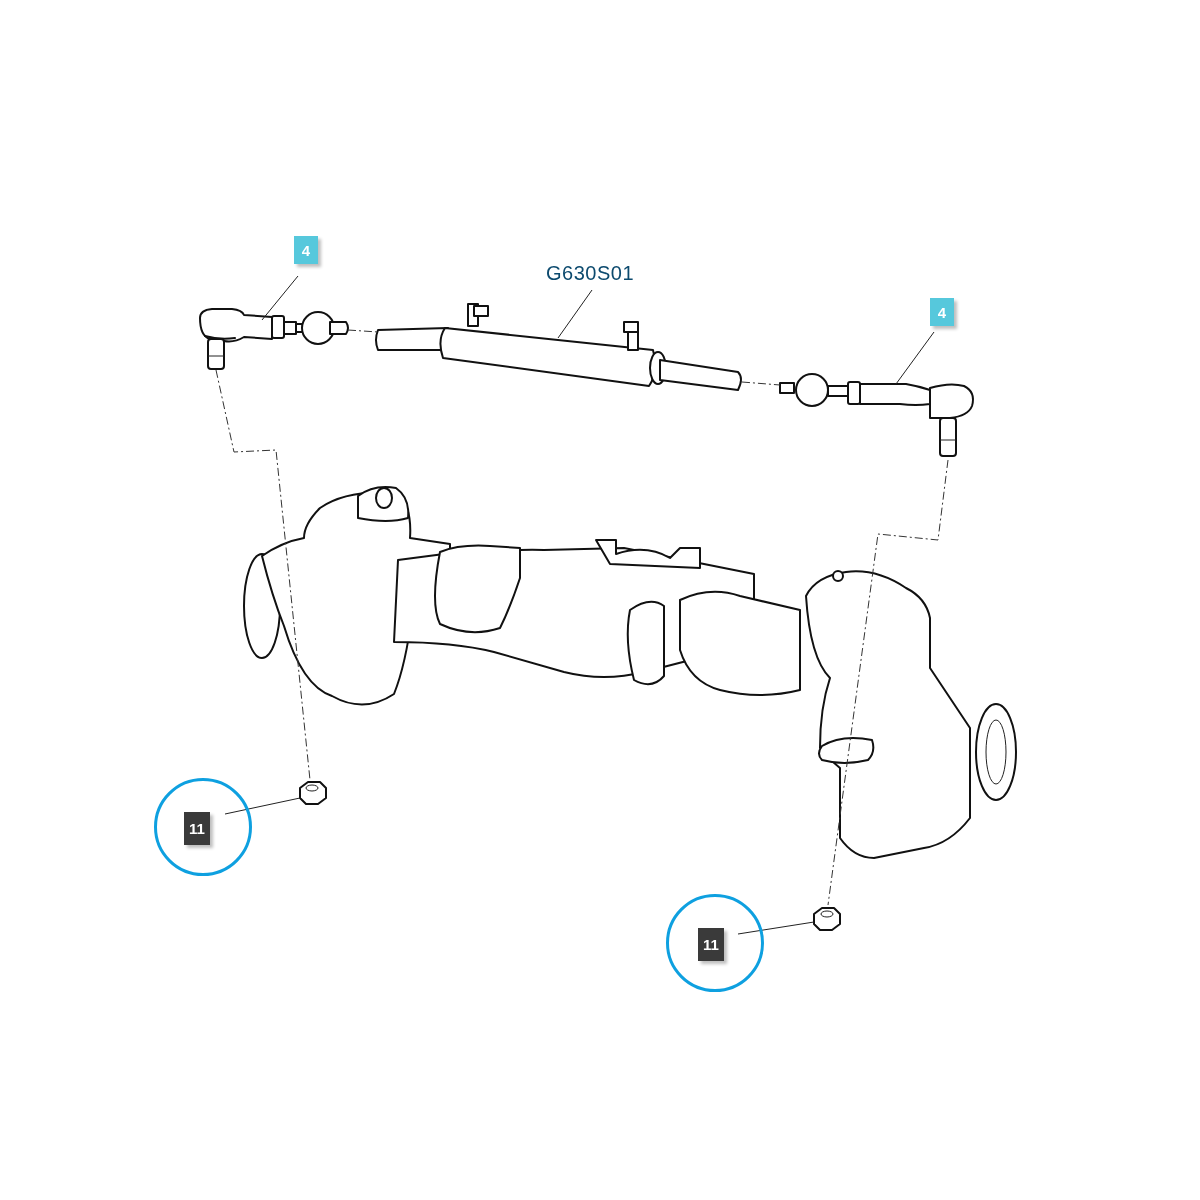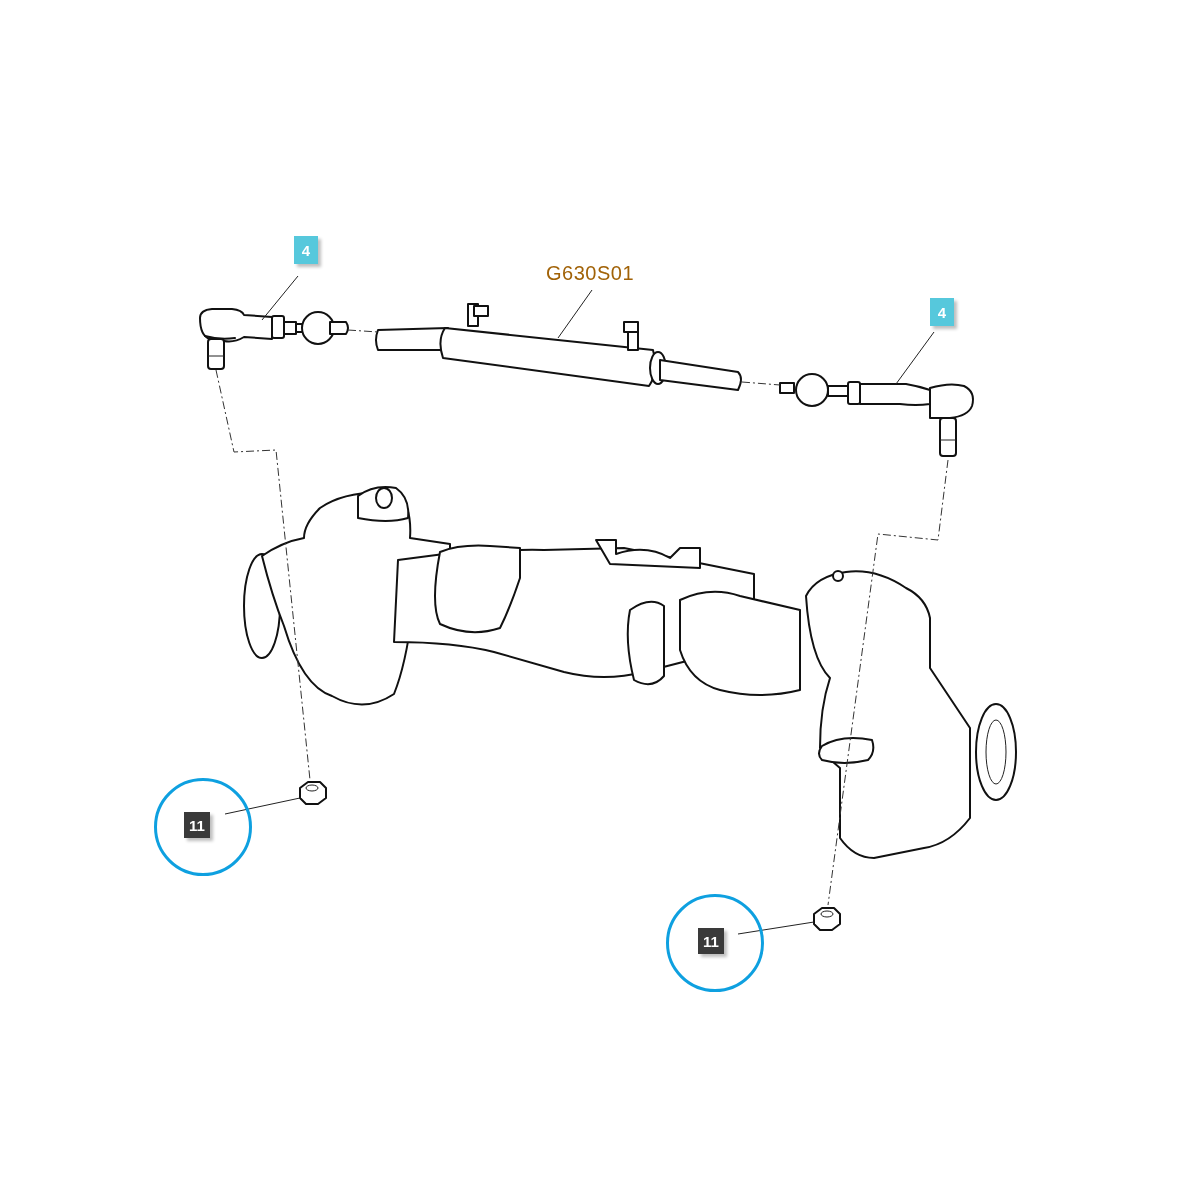--- a/index.html
+++ b/index.html
@@ -4,23 +4,23 @@
 <style>
   html, body { margin: 0; padding: 0; background: #ffffff; }
   body { width: 1200px; height: 1200px; position: relative; overflow: hidden; font-family: "Liberation Sans", sans-serif; }
   #diagram { position: absolute; left: 0; top: 0; width: 1200px; height: 1200px; }
   .ln { fill: none; stroke: #111; stroke-width: 2; stroke-linejoin: round; stroke-linecap: round; }
   .thin { fill: none; stroke: #222; stroke-width: 1; }
   .dash { fill: none; stroke: #333; stroke-width: 1; stroke-dasharray: 8 3 2 3; }
   .wf { fill: #fff; stroke: #111; stroke-width: 2; stroke-linejoin: round; }
   .callout { position: absolute; display: flex; align-items: center; justify-content: center; font-weight: bold; font-size: 15px; color: #fff; box-shadow: 3px 3px 3px rgba(0,0,0,0.25); }
   .callout.cyan { background: #56c8dc; width: 24px; height: 28px; }
-  .callout.dark { background: #3a3a3a; width: 26px; height: 26px; }
+  .callout.dark { background: #3a3a3a; width: 26px; height: 33px; }
   .ring { position: absolute; border: 3px solid #0ea0e0; border-radius: 50%; box-sizing: border-box; }
-  .code-label { position: absolute; font-size: 20px; color: #a16207; letter-spacing: 0.5px; }
+  .code-label { position: absolute; font-size: 20px; color: #0c4a6e; letter-spacing: 0.5px; }
 </style>
 </head>
 <body>
 
 <svg id="diagram" viewBox="0 0 1200 1200" xmlns="http://www.w3.org/2000/svg">
 
   <g>
     <path class="wf" d="M200,318 q0,-8 12,-9 l20,0 q10,1 12,6 l28,2 l0,22 l-28,-2 q-10,6 -20,4 l-14,-2 q-10,-3 -10,-21 z"></path>
     <path class="ln" d="M205,336 q14,4 30,2"></path>
     <rect class="wf" x="208" y="339" width="16" height="30" rx="3"></rect>

